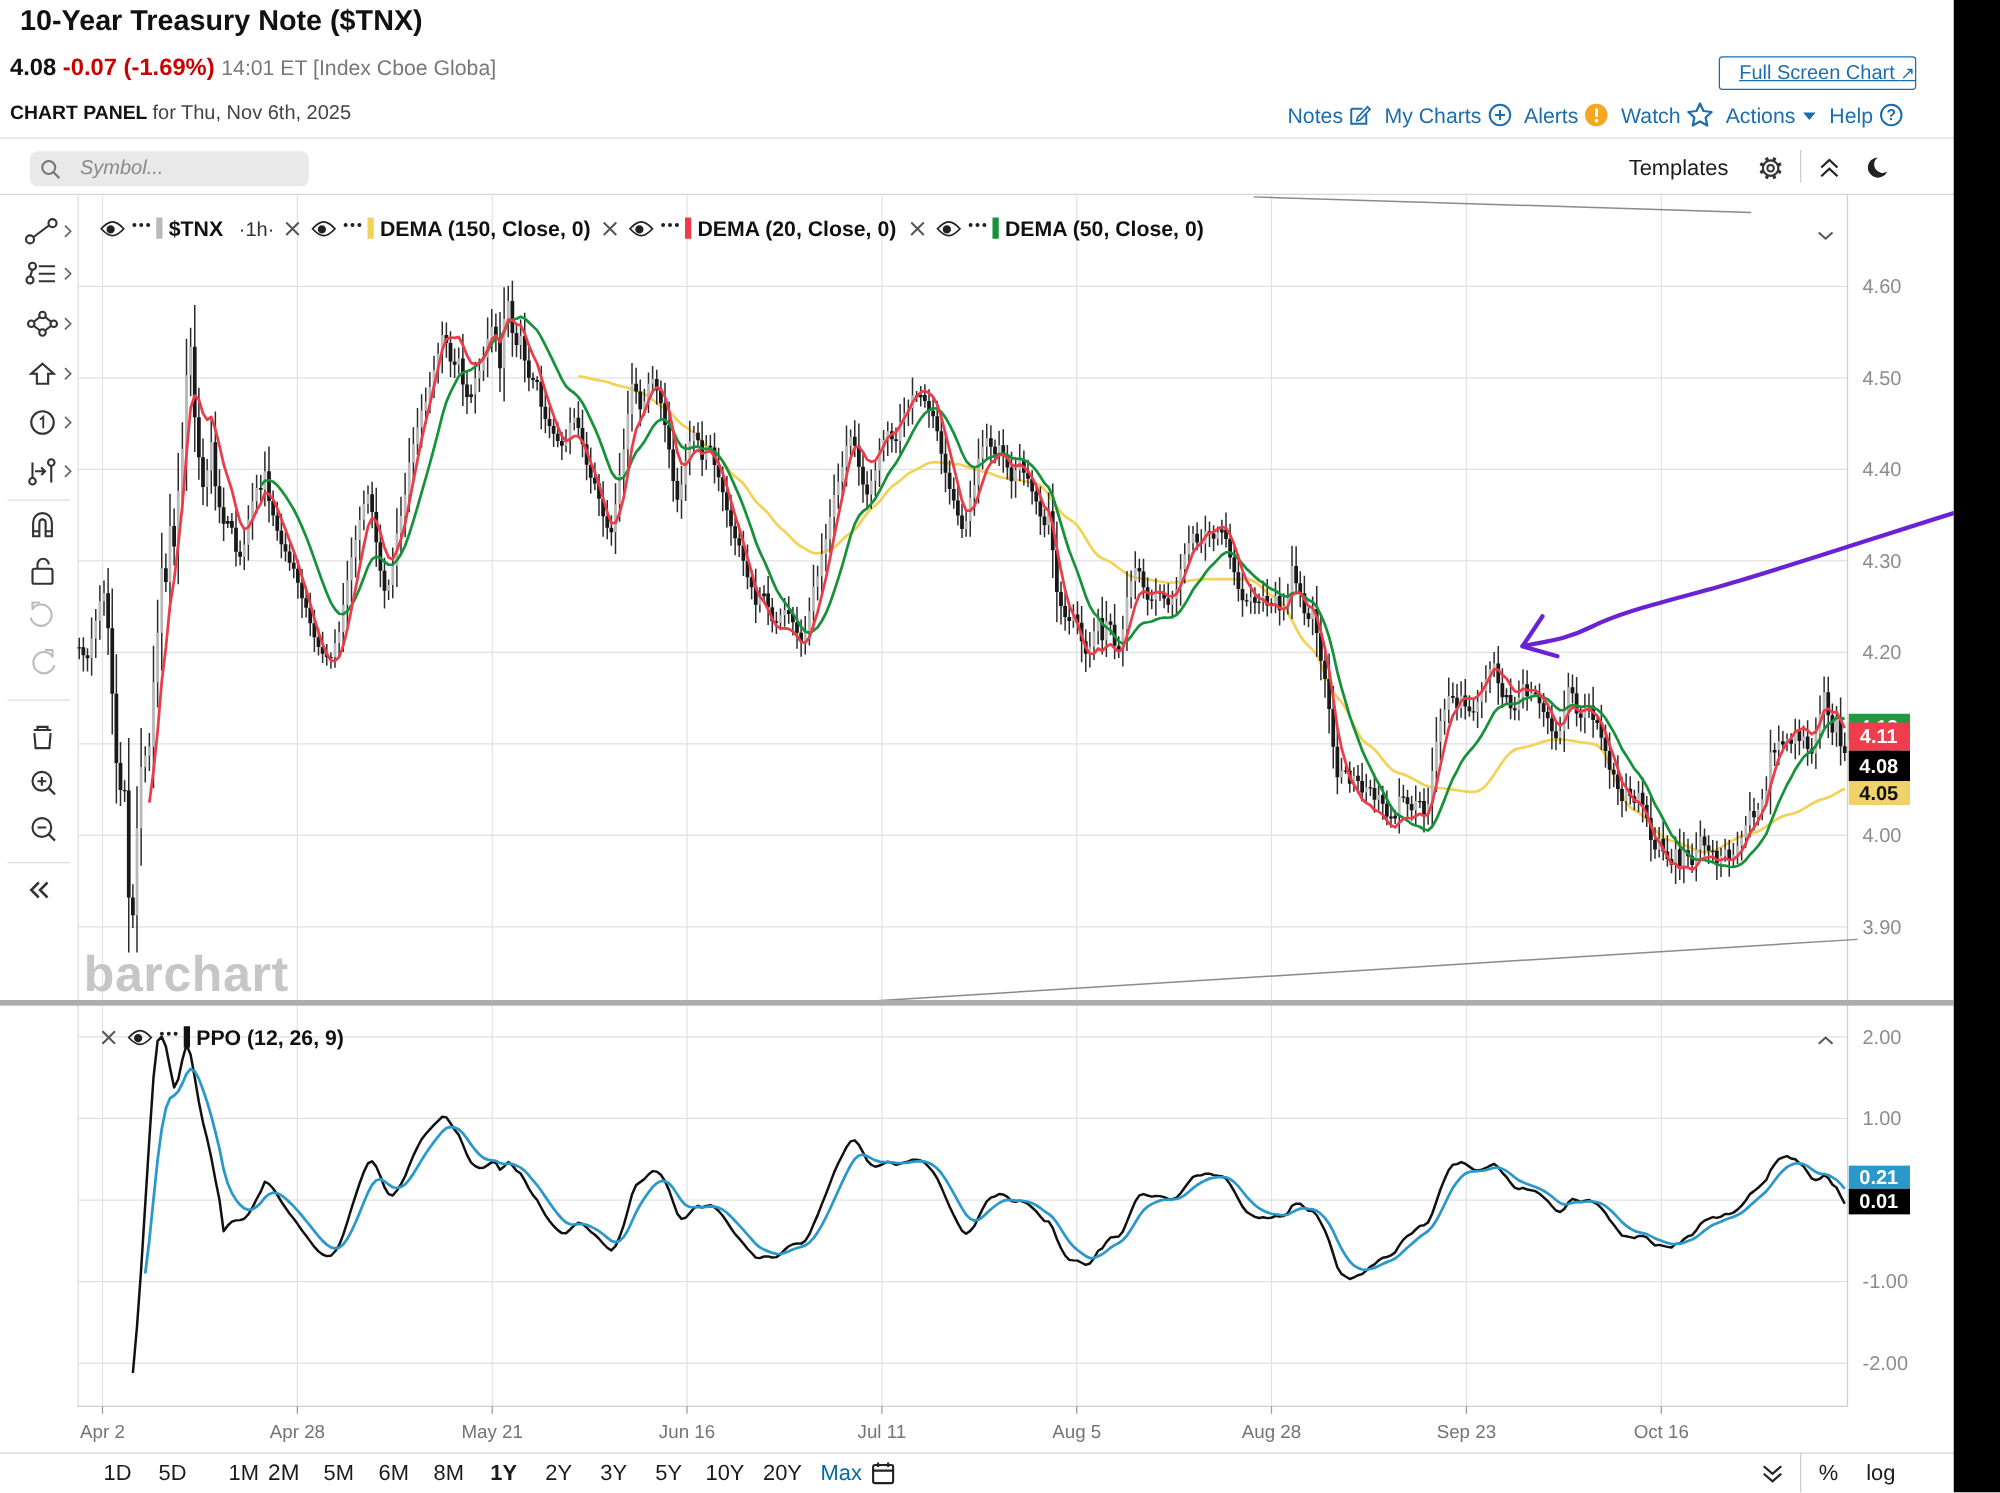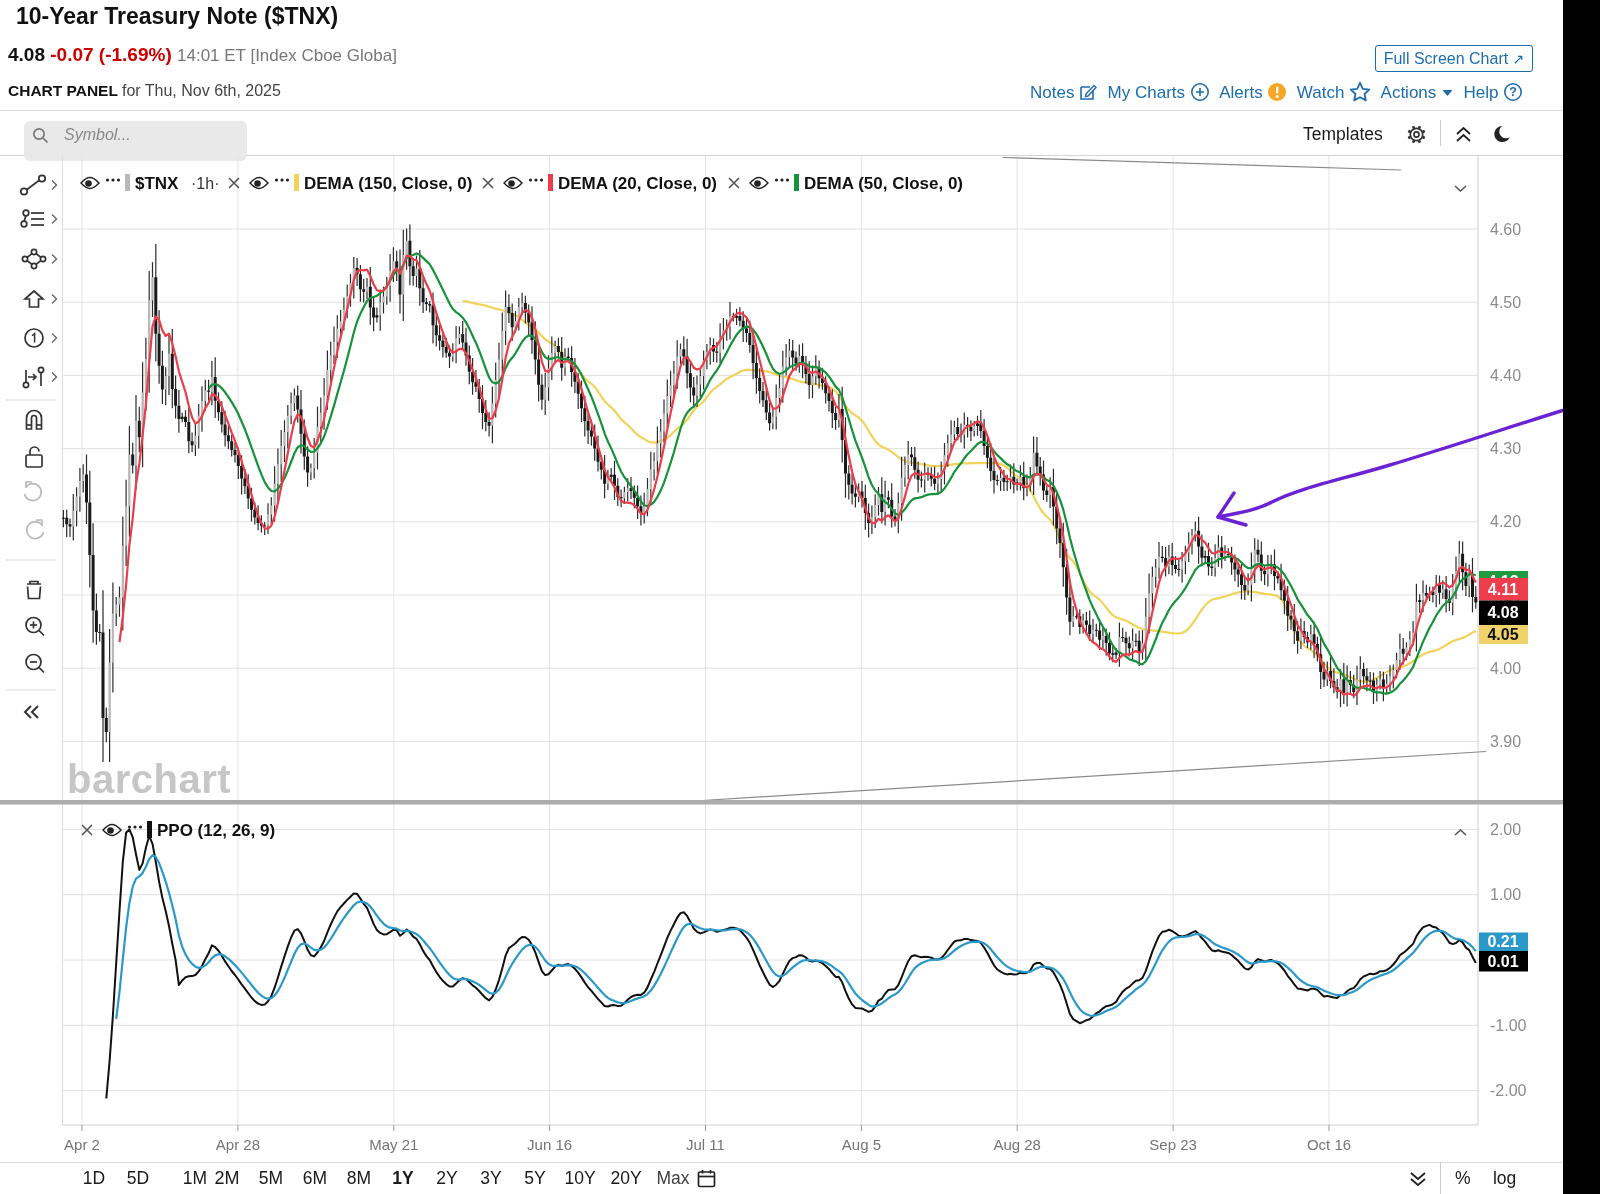--- a/index.html
+++ b/index.html
@@ -13,21 +13,21 @@
 .pb { font-size:16px; font-weight:bold; font-family:"Liberation Sans",sans-serif; }
 .wm { font-size:40px; font-weight:bold; fill:#c6c6c6; letter-spacing:0.5px; font-family:"Liberation Sans",sans-serif; }
 .blue { color:#1c6dae; }
 </style></head>
 <body>
 <div id="root">
   <div class="abs" style="left:16px;top:3px;font-size:23px;font-weight:bold;color:#111;">10-Year Treasury Note ($TNX)</div>
   <div class="abs" style="left:8px;top:44px;font-size:19px;font-weight:bold;color:#111;">4.08 <span style="color:#cc0000;">-0.07 (-1.69%)</span> <span style="font-weight:normal;font-size:17px;color:#777;">14:01 ET [Index Cboe Globa]</span></div>
   <div class="abs" style="left:8px;top:82px;font-size:15.5px;font-weight:bold;color:#111;">CHART PANEL <span style="font-weight:normal;font-size:16px;color:#444;">for Thu, Nov 6th, 2025</span></div>
 
-  <div class="abs" style="left:1375px;top:45px;width:158px;height:27px;border:1px solid #1c6dae;border-radius:3px;color:#1c6dae;font-size:16px;text-align:center;line-height:25px;">Full Screen Chart <span style="font-size:14px;">↗</span></div>
+  <div class="abs" style="left:1375px;top:45px;width:158px;height:27px;border:1px solid #1c6dae;border-radius:3px;color:#1c6dae;font-size:16px;text-align:right;line-height:25px;text-decoration:underline;">Full Screen Chart <span style="font-size:14px;">↗</span></div>
 
   <div class="abs blue" style="left:1030px;top:81px;font-size:17px;">
     Notes <svg width="19" height="18" viewBox="0 0 19 18" style="vertical-align:-3px;">
         <path d="M2 4 h9 M2 4 v12 h12 v-8" fill="none" stroke="#1c6dae" stroke-width="1.6"></path>
         <path d="M7 11 L15 2.5 L17 4.5 L9 13 L6.5 13.6 Z" fill="none" stroke="#1c6dae" stroke-width="1.4"></path>
       </svg>
     &nbsp;My Charts <svg width="20" height="20" viewBox="0 0 20 20" style="vertical-align:-4px;">
         <circle cx="10" cy="10" r="8.2" fill="none" stroke="#1c6dae" stroke-width="1.6"></circle>
         <path d="M10 6 v8 M6 10 h8" stroke="#1c6dae" stroke-width="1.6"></path>
       </svg>
@@ -42,21 +42,21 @@
     &nbsp;Actions <svg width="13" height="10" viewBox="0 0 13 10" style="vertical-align:0px;">
         <path d="M1.5 2 L6.5 8 L11.5 2 Z" fill="#1c6dae"></path>
       </svg>
     &nbsp;Help <svg width="20" height="20" viewBox="0 0 20 20" style="vertical-align:-4px;">
         <circle cx="10" cy="10" r="8.2" fill="none" stroke="#1c6dae" stroke-width="1.6"></circle>
         <text x="10" y="14.2" text-anchor="middle" font-size="12.5" font-weight="bold" fill="#1c6dae" font-family="Liberation Sans">?</text>
       </svg>
   </div>
 
   <div class="abs" style="left:0;top:110px;width:1600px;height:46px;border-top:1px solid #dcdcdc;border-bottom:1px solid #d6d6d6;"></div>
-  <div class="abs" style="left:24px;top:121px;width:223px;height:40px;background:#e9e9e9;border-radius:6px;color:#8a8a8a;font-size:16px;font-style:italic;line-height:28px;padding-left:40px;">Symbol...</div>
+  <div class="abs" style="left:24px;top:121px;width:223px;height:28px;background:#e9e9e9;border-radius:6px;color:#8a8a8a;font-size:16px;font-style:italic;line-height:28px;padding-left:40px;">Symbol...</div>
   <svg class="abs" style="left:32px;top:127px;" width="17" height="17" viewBox="0 0 17 17">
       <circle cx="7" cy="7" r="5.2" fill="none" stroke="#777" stroke-width="1.7"></circle>
       <line x1="11" y1="11" x2="15.5" y2="15.5" stroke="#777" stroke-width="1.7"></line>
     </svg>
   <div class="abs" style="left:1303px;top:124px;font-size:17.5px;color:#1a1a1a;">Templates</div>
   <svg class="abs" style="left:1406px;top:124px;" width="21" height="21" viewBox="-0.5 -0.5 21 21">
       <circle cx="10" cy="10" r="6.2" fill="none" stroke="#333" stroke-width="1.7"></circle>
       <circle cx="10" cy="10" r="2.6" fill="none" stroke="#333" stroke-width="1.6"></circle>
       <path d="M15.91 12.45L18.31 13.44M12.45 15.91L13.44 18.31M7.55 15.91L6.56 18.31M4.09 12.45L1.69 13.44M4.09 7.55L1.69 6.56M7.55 4.09L6.56 1.69M12.45 4.09L13.44 1.69M15.91 7.55L18.31 6.56" stroke="#333" stroke-width="2.6" fill="none"></path>
     </svg>
@@ -289,21 +289,21 @@
     <span class="abs" style="left:227px;top:1168px;font-size:18px;color:#1a1a1a;transform:translateX(-50%);">2M</span>
     <span class="abs" style="left:271px;top:1168px;font-size:17.5px;color:#1a1a1a;transform:translateX(-50%);">5M</span>
     <span class="abs" style="left:315px;top:1168px;font-size:17.5px;color:#1a1a1a;transform:translateX(-50%);">6M</span>
     <span class="abs" style="left:359px;top:1168px;font-size:17.5px;color:#1a1a1a;transform:translateX(-50%);">8M</span>
     <span class="abs" style="left:403px;top:1168px;font-size:17.5px;color:#1a1a1a;transform:translateX(-50%);font-weight:bold;">1Y</span>
     <span class="abs" style="left:447px;top:1168px;font-size:17.5px;color:#1a1a1a;transform:translateX(-50%);">2Y</span>
     <span class="abs" style="left:491px;top:1168px;font-size:17.5px;color:#1a1a1a;transform:translateX(-50%);">3Y</span>
     <span class="abs" style="left:535px;top:1168px;font-size:17.5px;color:#1a1a1a;transform:translateX(-50%);">5Y</span>
     <span class="abs" style="left:580px;top:1168px;font-size:17.5px;color:#1a1a1a;transform:translateX(-50%);">10Y</span>
     <span class="abs" style="left:626px;top:1168px;font-size:17.5px;color:#1a1a1a;transform:translateX(-50%);">20Y</span>
-    <span class="abs" style="left:673px;top:1168px;font-size:17.5px;color:#404040;transform:translateX(-50%);">Max</span>
+    <span class="abs" style="left:673px;top:1168px;font-size:17.5px;color:#0369a1;transform:translateX(-50%);">Max</span>
   <svg class="abs" style="left:697px;top:1169px;" width="19" height="19" viewBox="0 0 19 19">
       <rect x="1.5" y="3" width="16" height="14.5" rx="1.5" fill="none" stroke="#222" stroke-width="1.7"></rect>
       <line x1="1.5" y1="7.5" x2="17.5" y2="7.5" stroke="#222" stroke-width="1.7"></line>
       <line x1="5.5" y1="1" x2="5.5" y2="4.5" stroke="#222" stroke-width="1.7"></line>
       <line x1="13.5" y1="1" x2="13.5" y2="4.5" stroke="#222" stroke-width="1.7"></line>
     </svg>
   <svg class="abs" style="left:1409px;top:1171px;" width="18" height="16" viewBox="0 0 18 16">
       <path d="M2 2 l7 6 7 -6 M2 8 l7 6 7 -6" fill="none" stroke="#222" stroke-width="1.8"></path>
     </svg>
   <div class="abs" style="left:1440px;top:1162px;width:1px;height:32px;background:#ccc;"></div>

